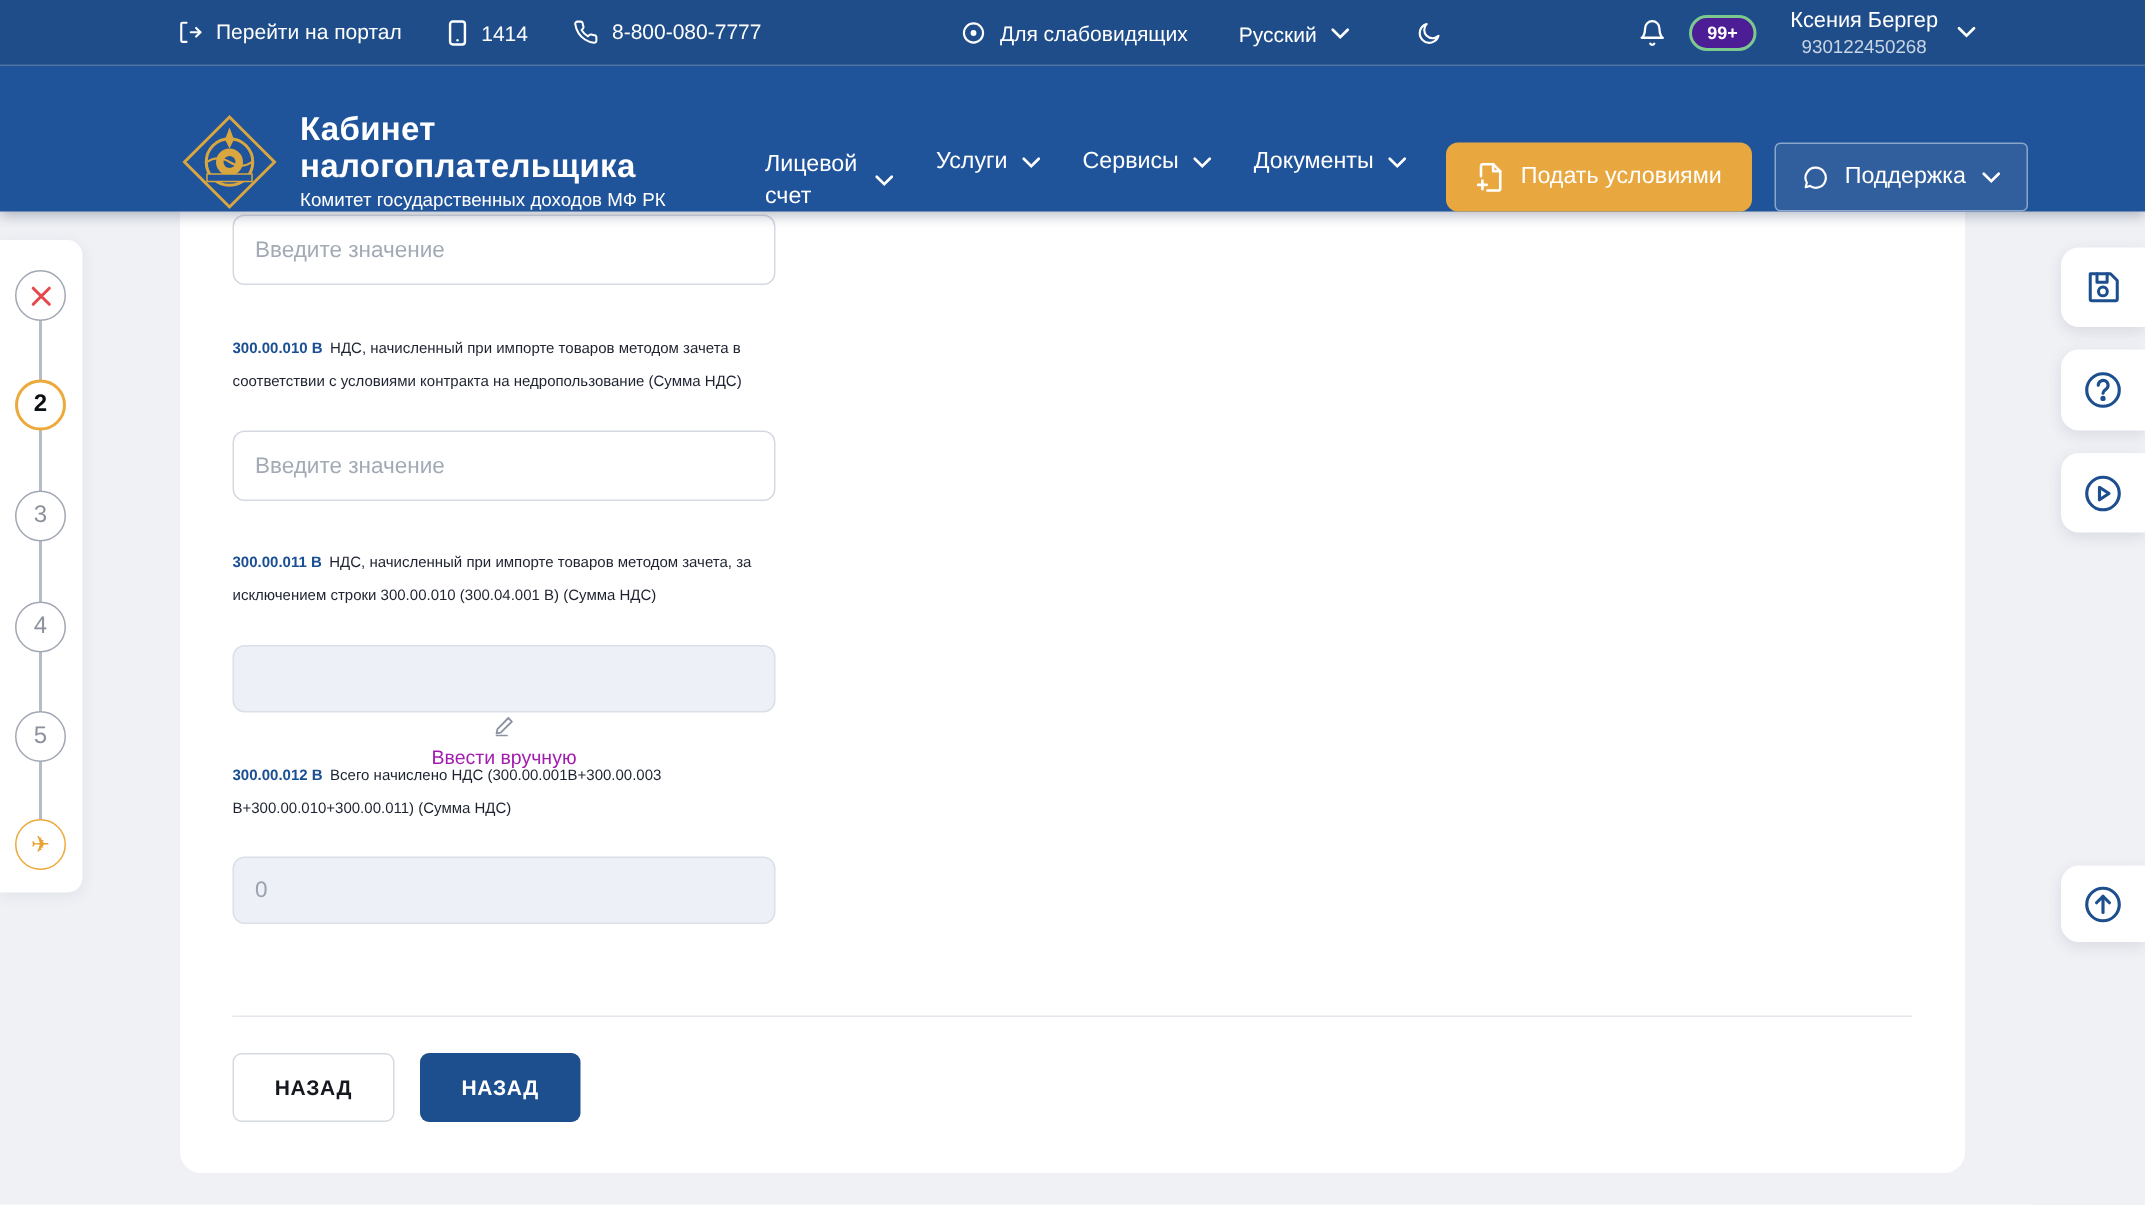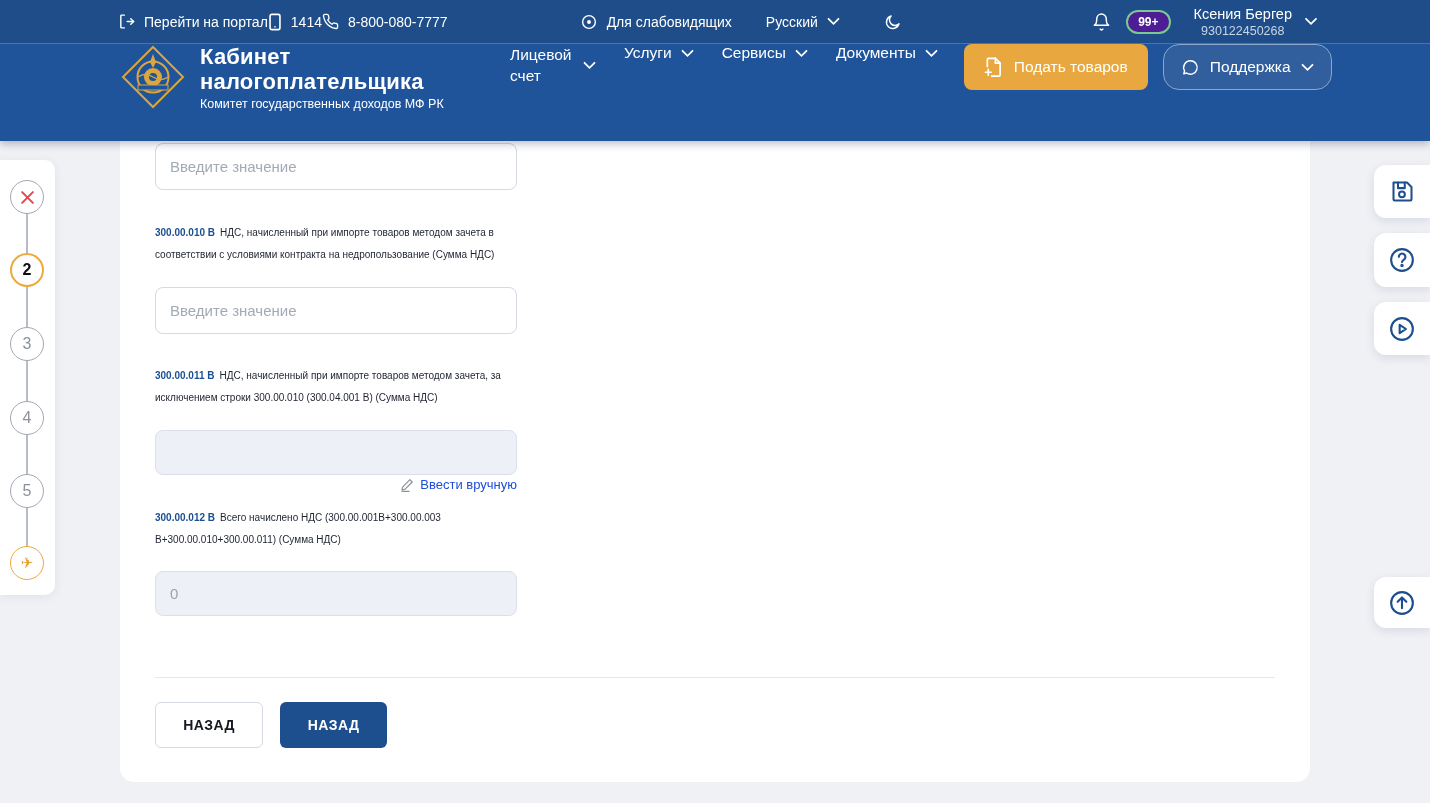--- a/index.html
+++ b/index.html
@@ -15,57 +15,57 @@
 
   
   .topbar {
     position:absolute; top:0; left:0; right:0; height:44px;
     background:#1e4d89; z-index:20;
     display:flex; align-items:center;
     color:#fff; font-size:14px;
     border-bottom:1px solid rgba(255,255,255,.22);
   }
   .tb-item { display:flex; align-items:center; gap:9px; cursor:pointer; white-space:nowrap; }
-  .tb-left { margin-left:118px; display:flex; align-items:center; }
-  .tb-center { margin-left:132px; display:flex; align-items:center; gap:34px; }
+  .tb-left { margin-left:118px; display:flex; align-items:flex-start; gap:30px; }
+  .tb-center { margin-left:132px; display:flex; align-items:flex-end; gap:34px; }
   .tb-right { margin-left:auto; margin-right:112px; display:flex; align-items:center; gap:15px; }
   .badge {
     background:#4c1d95; border:2px solid #7cc98f; color:#fff;
     font-size:12px; font-weight:bold; border-radius:999px;
     padding:3px 10px; line-height:14px;
   }
   .user-block { display:flex; align-items:center; gap:12px; margin-left:8px; cursor:pointer; }
   .user-texts { display:flex; flex-direction:column; align-items:center; }
   .user-name { font-size:14.5px; }
   .user-id { font-size:12.5px; color:#c9d5e4; margin-top:2px; }
 
   
   .header {
     position:absolute; top:44px; left:0; right:0; height:97px;
     background:#20549a; z-index:15;
-    display:flex; align-items:flex-start;
+    display:flex; align-items:flex-end;
     color:#fff;
     box-shadow:0 3px 8px rgba(10,30,60,.28);
   }
   .logo { margin-left:120px; flex:0 0 auto; }
   .title-block { margin-left:14px; width:300px; }
   .app-title { font-size:22px; font-weight:bold; line-height:25px; letter-spacing:.2px; }
   .app-subtitle { font-size:12.5px; line-height:15px; margin-top:3px; }
   .main-nav { display:flex; align-items:flex-start; margin-left:10px; gap:28px; }
   .nav-item { display:flex; align-items:center; gap:9px; font-size:15.5px; cursor:pointer; }
   .nav-item.two-line { width:86px; white-space:normal; line-height:21px; }
   .btn-submit {
     margin-left:26px; height:46px; padding:0 20px;
     background:#e9a83f; border:none; border-radius:8px;
     color:#fff; font-size:15.5px; font-family:inherit;
     display:flex; align-items:center; gap:11px; cursor:pointer;
   }
   .btn-support {
     margin-left:15px; height:46px; padding:0 17px;
-    background:#315f9d; border:1px solid #8aa6cb; border-radius:16px;
+    background:#315f9d; border:1px solid #8aa6cb; border-radius:4px;
     color:#fff; font-size:15.5px; font-family:inherit;
     display:flex; align-items:center; gap:10px; cursor:pointer;
   }
 
   
   .stepper {
     position:absolute; left:0; top:160px; width:55px; height:435px;
     background:#fff; border-radius:0 10px 10px 0;
     box-shadow:0 2px 10px rgba(40,60,100,.08); z-index:5;
   }
@@ -90,22 +90,22 @@
   .text-input {
     position:absolute; left:35px; width:362px; height:47px;
     border:1px solid #d5d9e2; border-radius:8px;
     padding:0 14px; font-size:15px; font-family:inherit; color:#7f1d1d;
     background:#fff; outline:none;
   }
   .text-input::placeholder { color:#a2aab6; }
   .text-input:disabled { background:#eef0f7; border-color:#dadfe9; color:#9aa3af; }
   .manual-link {
     position:absolute; left:35px; width:362px; text-align:right;
-    font-size:13px; color:#1d4ed8; display:flex; justify-content:flex-end;
-    align-items:center; gap:6px; cursor:pointer;
+    font-size:13px; color:#a21caf; display:flex; justify-content:flex-end;
+    align-items:center; gap:6px; cursor:pointer;flex-direction:column;
   }
   .divider { position:absolute; left:35px; width:1120px; height:1px; background:#e4e7ed; }
   .btn-back {
     position:absolute; left:35px; top:602px; width:108px; height:46px;
     background:#fff; border:1px solid #d5d9e2; border-radius:6px;
     font-size:14px; font-weight:bold; letter-spacing:.4px; color:#15181e;
     font-family:inherit; cursor:pointer;
   }
   .btn-next {
     position:absolute; left:160px; top:602px; width:107px; height:46px;
@@ -260,21 +260,21 @@
   </nav>
   <button class="btn-submit">
     <span>
       <svg width="19" height="21" viewBox="0 0 20 22" fill="none" stroke="#fff" stroke-width="1.8" stroke-linecap="round" stroke-linejoin="round">
           <path d="M12 1.5H5a1.5 1.5 0 0 0-1.5 1.5v7"></path>
           <path d="M12 1.5 17 6.5v12a1.5 1.5 0 0 1-1.5 1.5H8"></path>
           <path d="M12 1.5V6.5H17"></path>
           <path d="M4.5 13v6M1.5 16h6"></path>
         </svg>
     </span>
-    <span>Подать товаров</span>
+    <span>Подать условиями</span>
   </button>
   <button class="btn-support">
     <span>
       <svg width="19" height="19" viewBox="0 0 24 24" fill="none" stroke="#fff" stroke-width="1.8" stroke-linecap="round" stroke-linejoin="round">
           <path d="M12 3.5a8.5 8.5 0 1 1-5 15.4L3.5 20l1-3.8A8.5 8.5 0 0 1 12 3.5z"></path>
         </svg>
     </span>
     <span>Поддержка</span>
     <span>
         <svg width="13" height="9" viewBox="0 0 13 9" fill="none" stroke="#fff" stroke-width="1.8" stroke-linecap="round">

